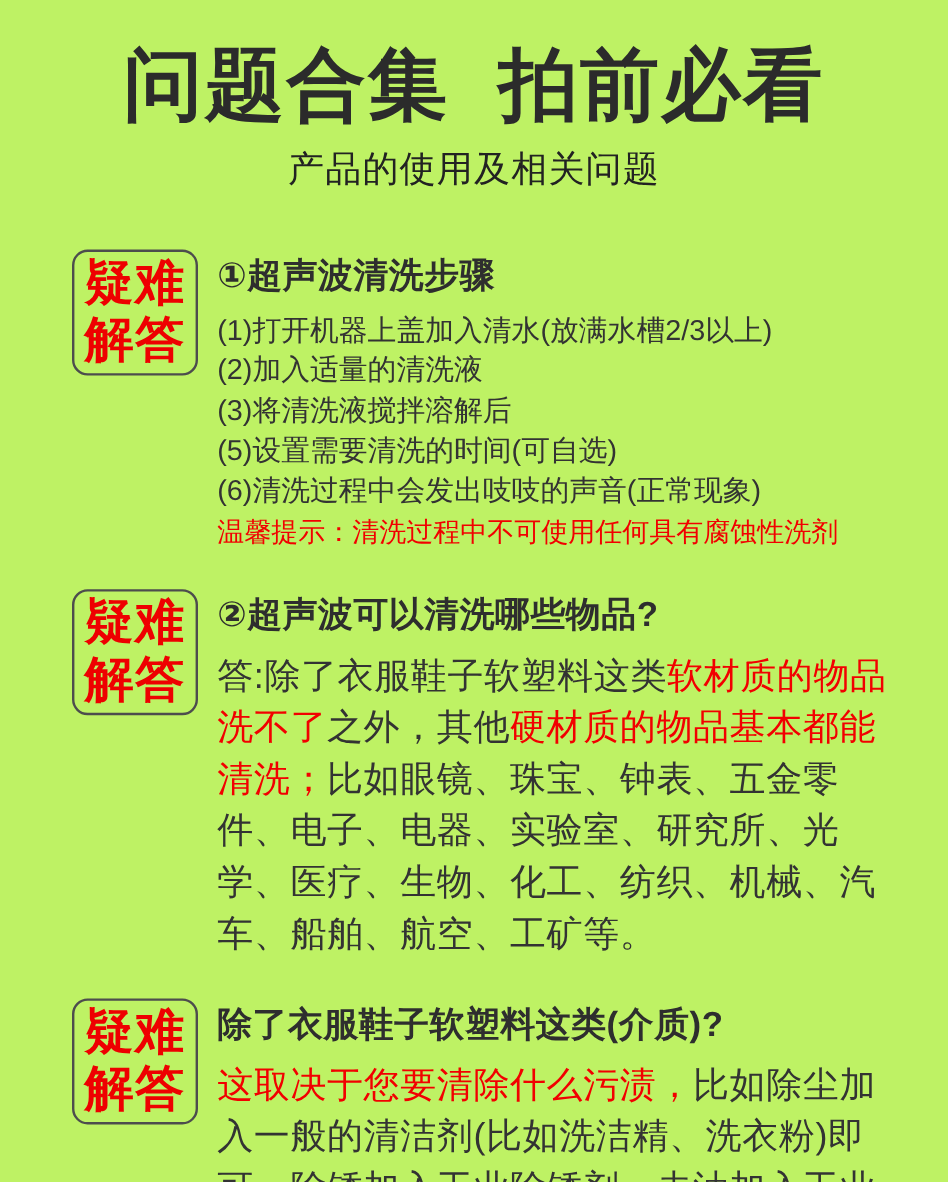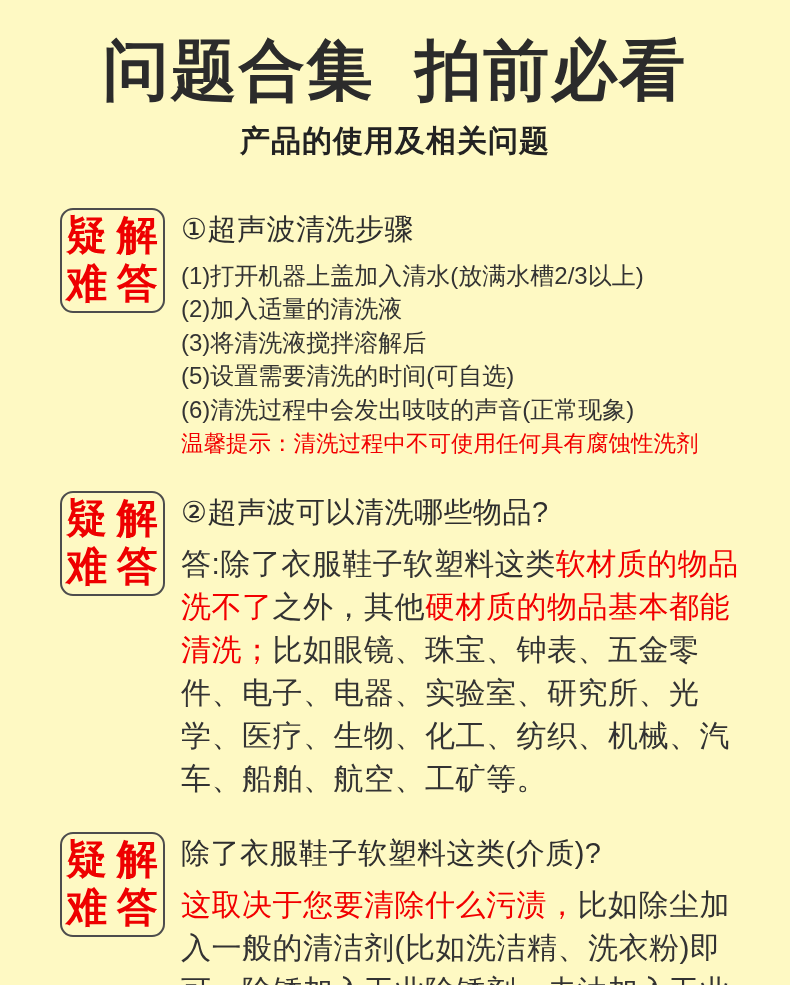--- a/index.html
+++ b/index.html
@@ -4,76 +4,77 @@
 <style>
   html,body{margin:0;padding:0;}
   body{
     background:#e9e9e9;
     font-family:"Liberation Sans","DejaVu Sans",sans-serif;
   }
   .page{
     position:relative;
     width:790px;height:985px;
     margin:0 auto;
-    background:#fef9c3;
+    background:#bef264;
     overflow:hidden;
     color:#333;
   }
   
   .header{ text-align:center; padding-top:34px; }
   .title{
     margin:0;
     font-size:66px;
     font-weight:900;
     color:#2b2b2b;
     letter-spacing:2px;
     line-height:1.1;
     white-space:pre;
   }
   .subtitle{
     margin-top:14px;
     font-size:30px;
-    font-weight:700;
+    font-weight:400;
     color:#222;
     letter-spacing:1px;
   }
   
   .section{
     display:flex;
     align-items:flex-start;
     padding-left:60px;
     padding-right:50px;
   }
   .section-1{ margin-top:46px; }
   .section-2{ margin-top:30px; }
   .section-3{ margin-top:32px; }
   .qa-badge{
     flex:0 0 auto;
     width:101px;height:101px;
     border:2px solid #4d4d4d;
     border-radius:13px;
     display:flex;
+    flex-direction:column;
     justify-content:center;
     align-items:center;
     text-align:center;
     font-size:41px;
     font-weight:800;
     line-height:1.17;
     color:#ee0000;
     letter-spacing:1px;
   }
   .content{
     flex:1 1 auto;
     margin-left:16px;
     min-width:0;
   }
   .section-heading{
     margin:2px 0 9px 0;
     font-size:29px;
-    font-weight:400;
+    font-weight:700;
     color:#2e2e2e;
     letter-spacing:0.5px;
   }
   .steps .step{
     font-size:24px;
     line-height:33.5px;
     color:#333;
   }
   .note{
     font-size:22.5px;

